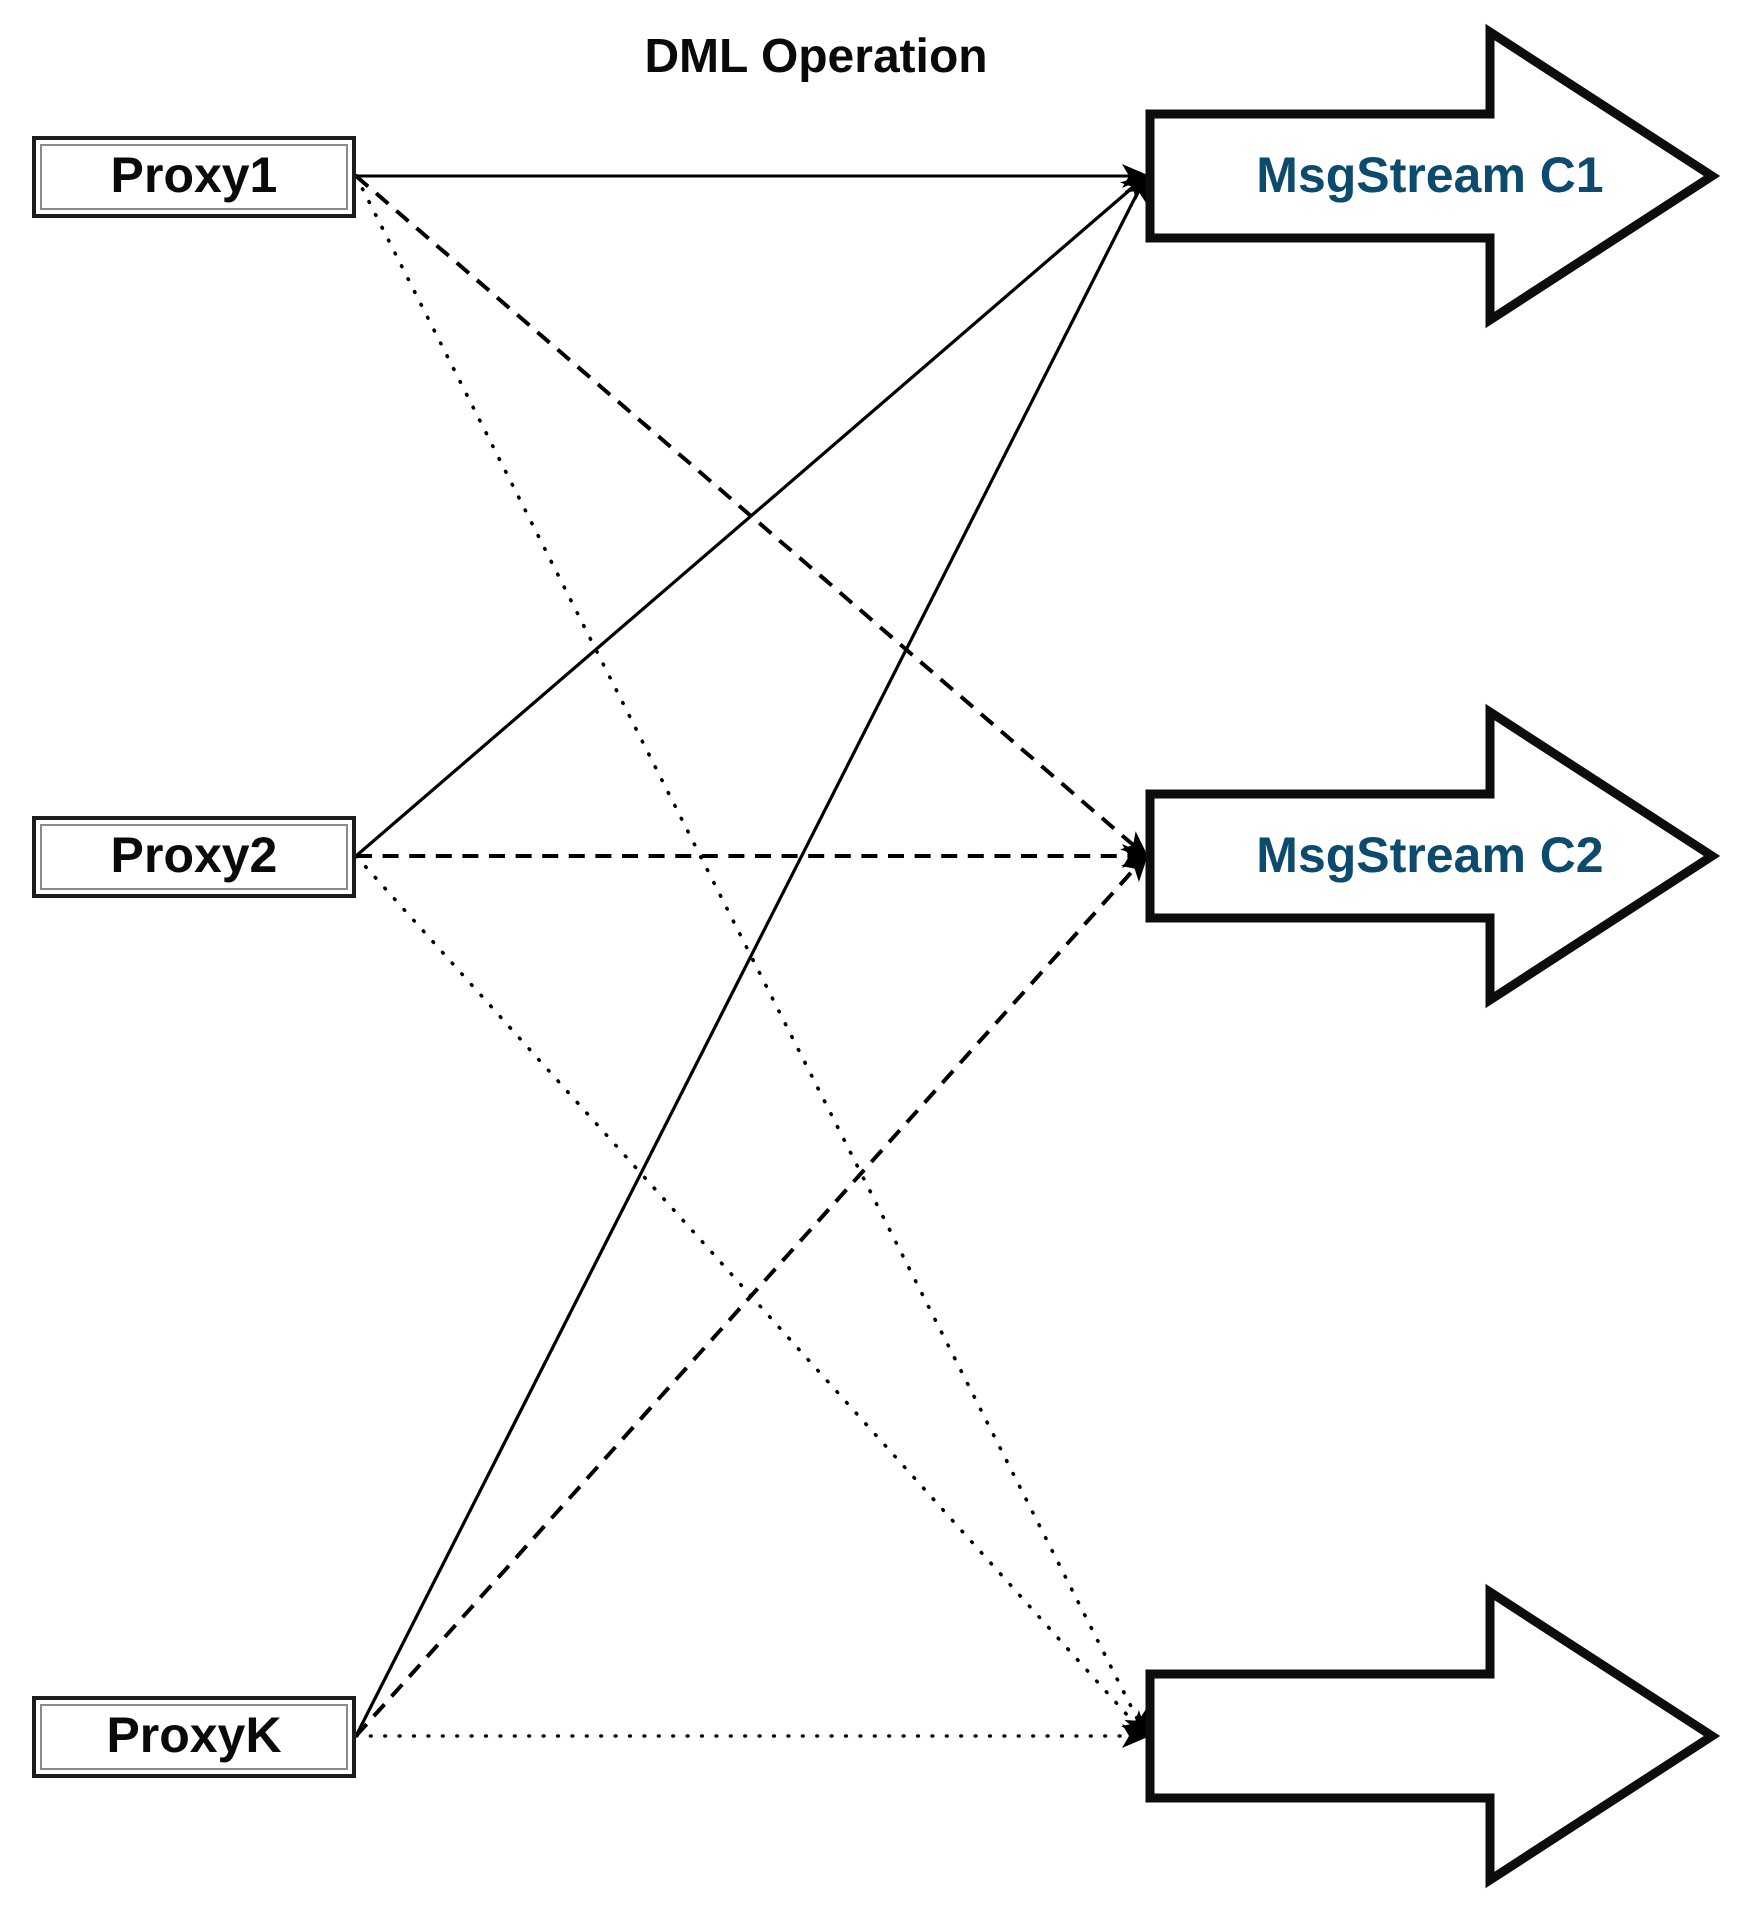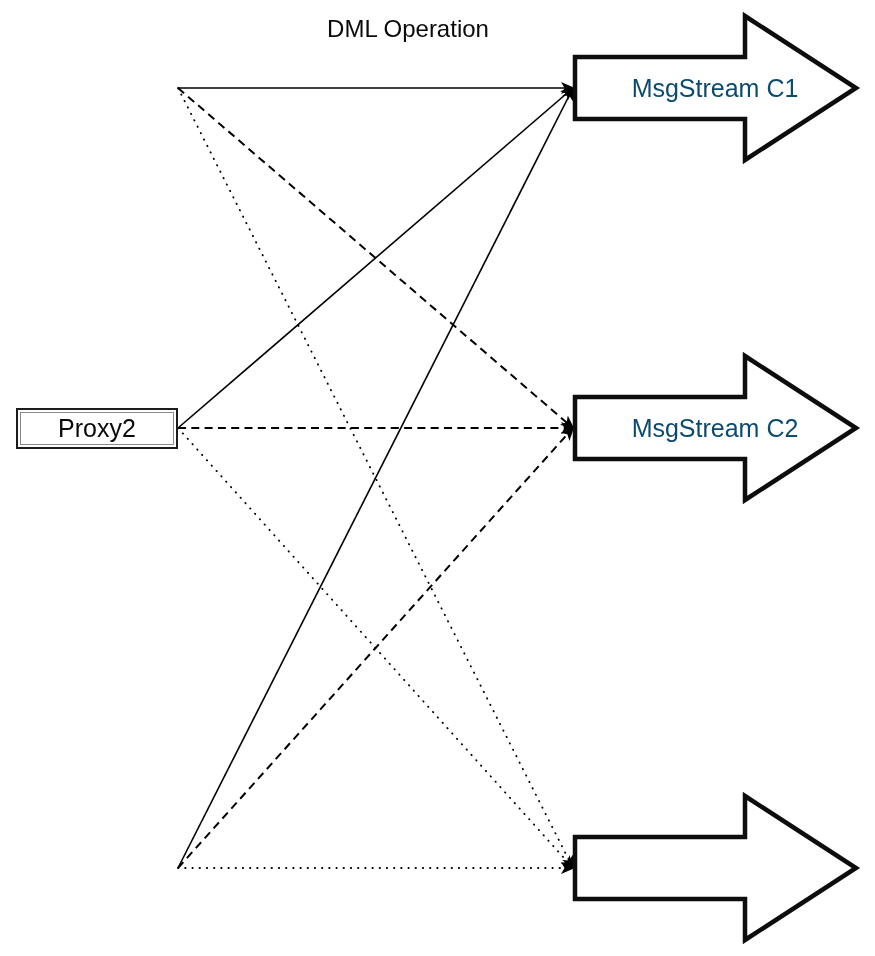--- a/index.html
+++ b/index.html
@@ -4,20 +4,21 @@
 <style>
   html, body { margin: 0; padding: 0; background: #ffffff; }
   .diagram {
     position: relative;
     width: 870px;
     height: 956px;
     background: #ffffff;
     font-family: "Liberation Sans", sans-serif;
     color: #000000;
     overflow: hidden;
+    font-weight: bold;
   }
   svg.layer { position: absolute; left: 0; top: 0; }
   .title {
     position: absolute;
     left: 258px;
     top: 13px;
     width: 300px;
     text-align: center;
     font-size: 24px;
     line-height: 31px;
@@ -83,20 +84,26 @@
 
     <polygon class="block-arrow" points="575,57 745,57 745,16 856,88 745,160 745,119 575,119"></polygon>
     <polygon class="block-arrow" points="575,397 745,397 745,356 856,428 745,500 745,459 575,459"></polygon>
     <polygon class="block-arrow" points="575,837 745,837 745,796 856,868 745,940 745,899 575,899"></polygon>
   </svg>
 
   <div class="title">
     <div>DML Operation</div>
   </div>
 
+  <div class="proxy-box" style="top:68px">
+    <span>Proxy1</span>
+  </div>
   <div class="proxy-box" style="top:408px">
     <span>Proxy2</span>
+  </div>
+  <div class="proxy-box" style="top:848px">
+    <span>ProxyK</span>
   </div>
 
   <div class="stream-label" style="top:72px">MsgStream C1</div>
   <div class="stream-label" style="top:412px">MsgStream C2</div>
 
 </div>
 
 </body></html>

